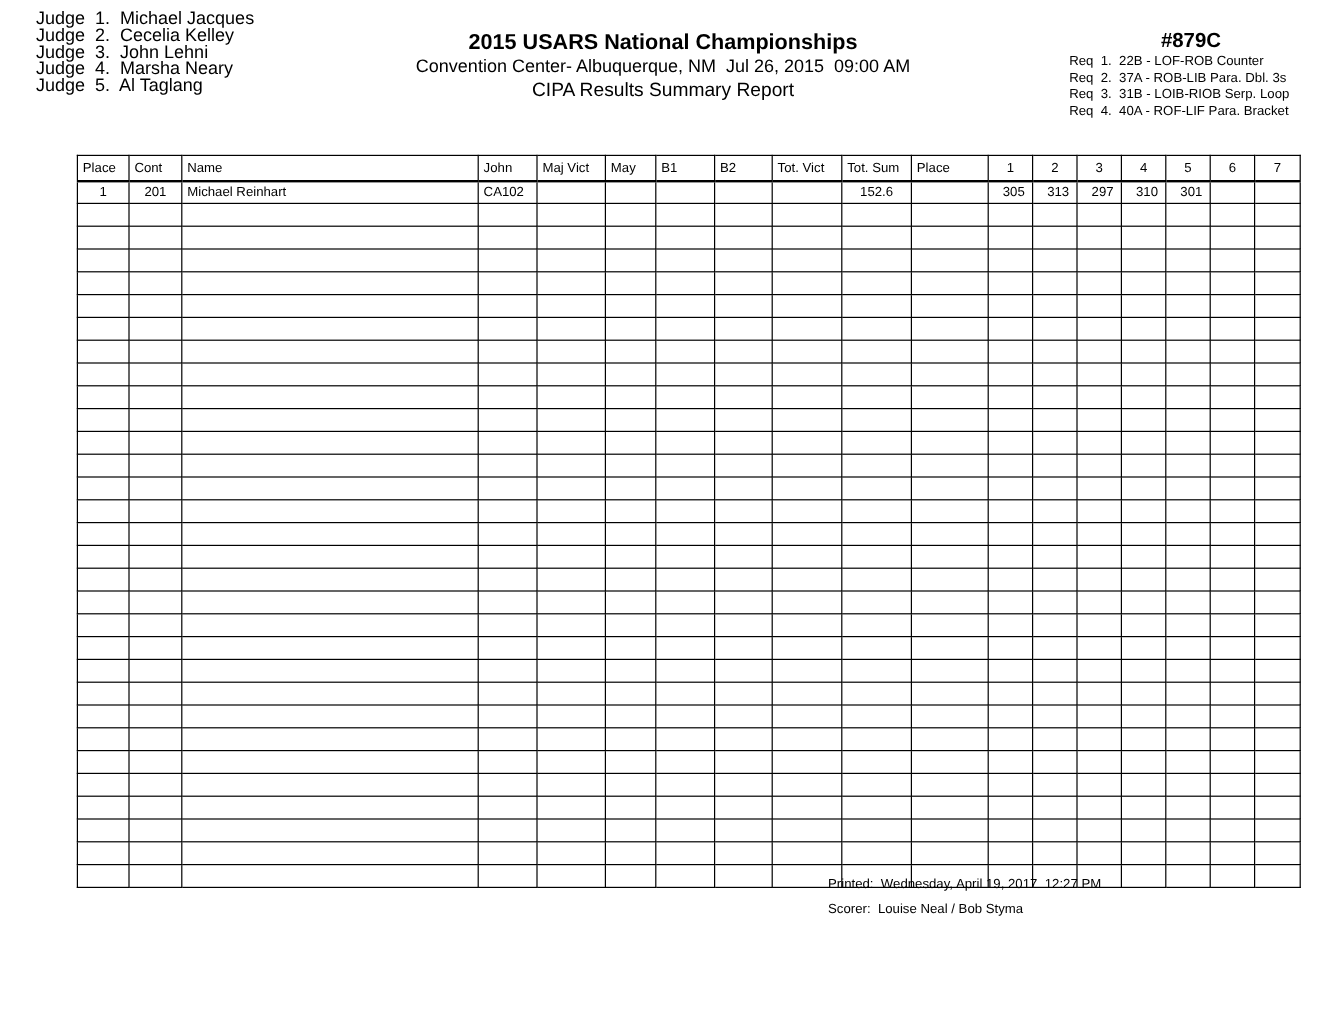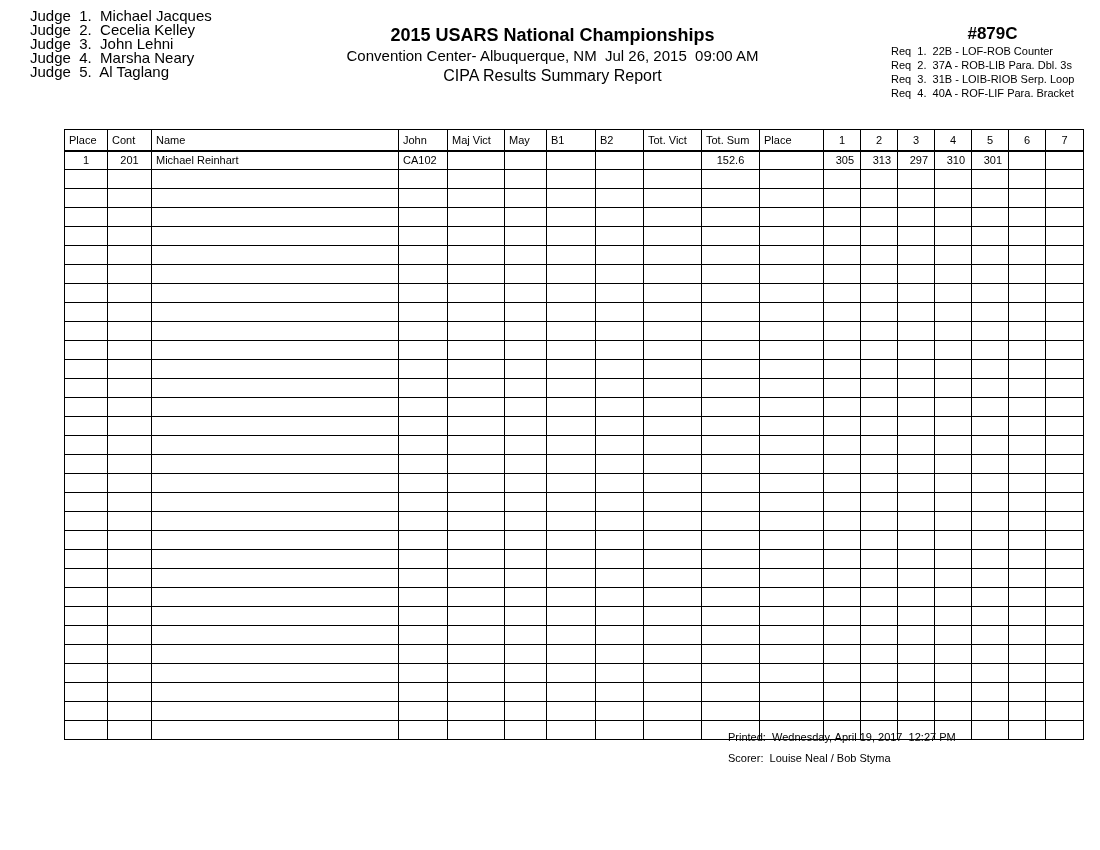--- a/index.html
+++ b/index.html
@@ -19,21 +19,21 @@
   .reqs { position: absolute; left: 891px; top: 44px; font-size: 11px; line-height: 14px; }
   .reqs .rl { white-space: pre; }
 
   table.results { position: absolute; left: 28px; top: 129px; border-collapse: collapse; table-layout: fixed; width: 1020px; margin-left: 36px; }
   table.results th, table.results td { border: 1px solid #000; font-size: 11px; height: 19px; padding: 0 4px; font-weight: normal; white-space: nowrap; overflow: hidden; }
   table.results thead th { height: 21px; border-bottom: 2px solid #000; text-align: left; }
   table.results th.c, table.results td.c { text-align: center; }
   table.results td.r { text-align: right; padding-right: 6px; }
 
   .footer { position: absolute; left: 690px; top: 727px; font-size: 11px; line-height: 21px; }
-  .footer div { white-space: pre; margin-left: 38px; }
+  .footer div { white-space: pre; }
 </style>
 </head>
 <body>
 
 <div class="judges">
   <div class="jl">Judge  1.  Michael Jacques</div>
   <div class="jl">Judge  2.  Cecelia Kelley</div>
   <div class="jl">Judge  3.  John Lehni</div>
   <div class="jl">Judge  4.  Marsha Neary</div>
   <div class="jl">Judge  5.  Al Taglang</div>

